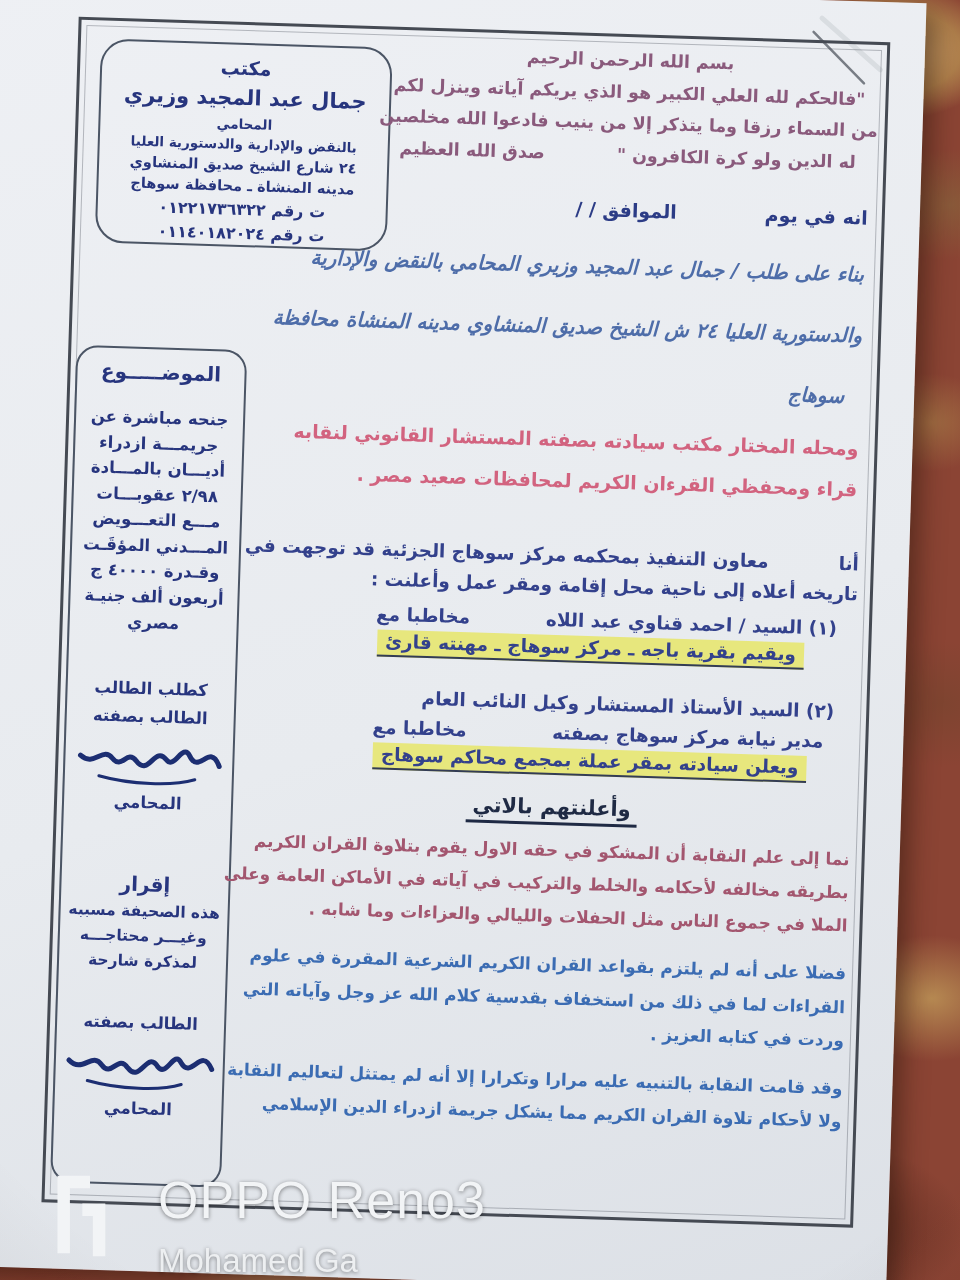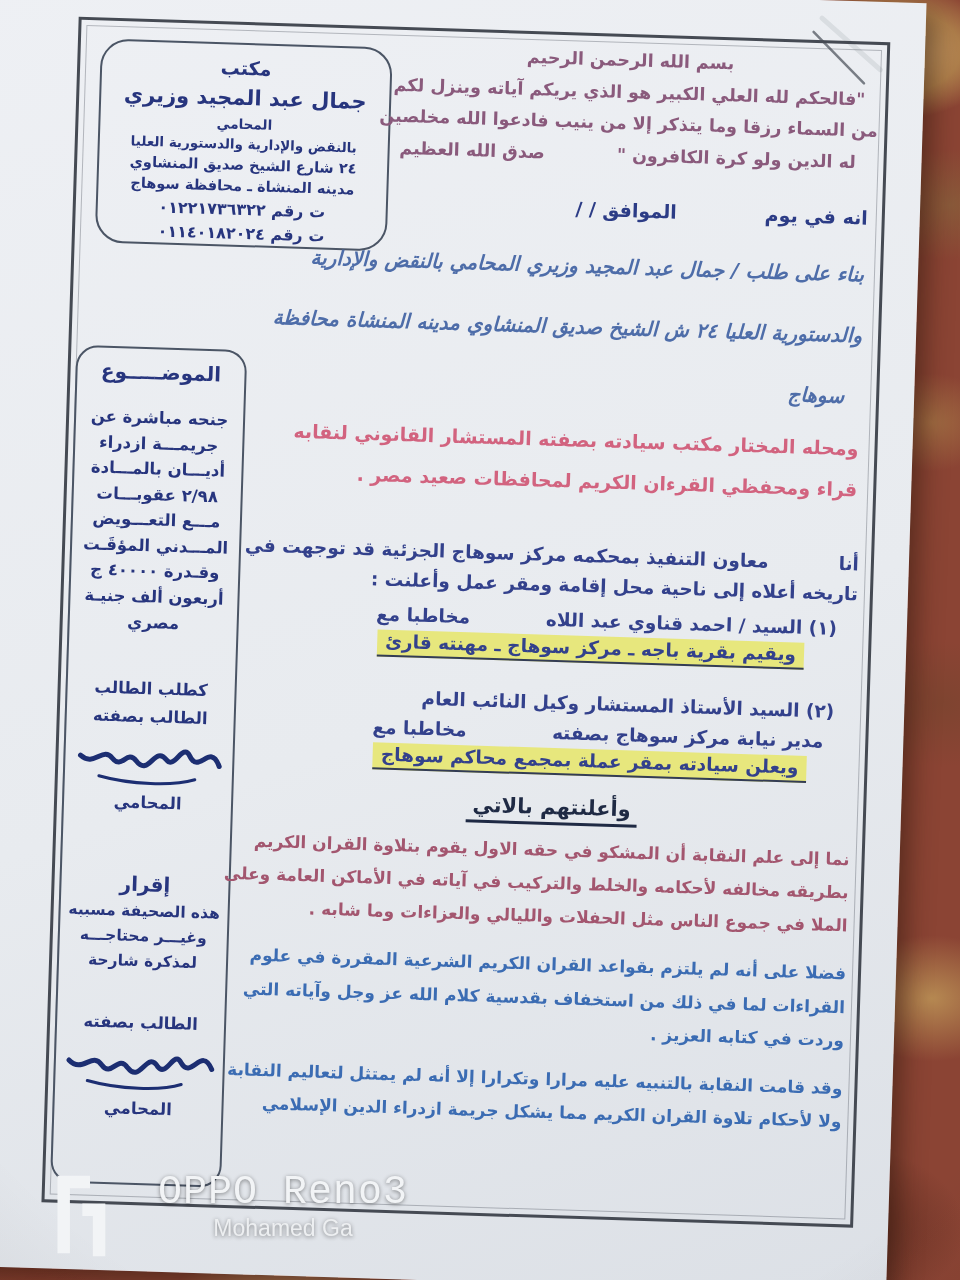--- a/index.html
+++ b/index.html
@@ -82,22 +82,22 @@
 
   .staple{position:absolute;right:16px;top:12px;}
 
   .vignette{position:absolute;inset:0;pointer-events:none;
     background:radial-gradient(120% 105% at 50% 42%, rgba(0,0,0,0) 62%, rgba(20,10,5,.18) 100%);}
 
   .watermark{position:absolute;left:46px;top:1170px;display:flex;align-items:flex-start;gap:24px;
     color:#f2f4f6;font-family:"Liberation Sans",sans-serif;z-index:50;
     text-shadow:0 1px 4px rgba(0,0,0,.45);}
   .wm-text{display:flex;flex-direction:column;}
-  .wm-device{font-size:40px;letter-spacing:1px;font-family:Liberation Mono, monospace;}
-  .wm-user{font-size:23px;margin-top:0;color:#edeff1;text-align:center;}
+  .wm-device{font-size:52px;letter-spacing:1px;}
+  .wm-user{font-size:33px;margin-top:12px;color:#edeff1;}
 </style>
 </head>
 <body>
 
 <div class="paper">
 
   <svg class="staple" width="120" height="90" viewBox="0 0 120 90">
     <line x1="32" y1="6" x2="92" y2="56" stroke="#d9dde1" stroke-width="5" stroke-linecap="round"></line>
     <line x1="24" y1="20" x2="76" y2="70" stroke="#787d85" stroke-width="2.5" stroke-linecap="round"></line>
   </svg>

